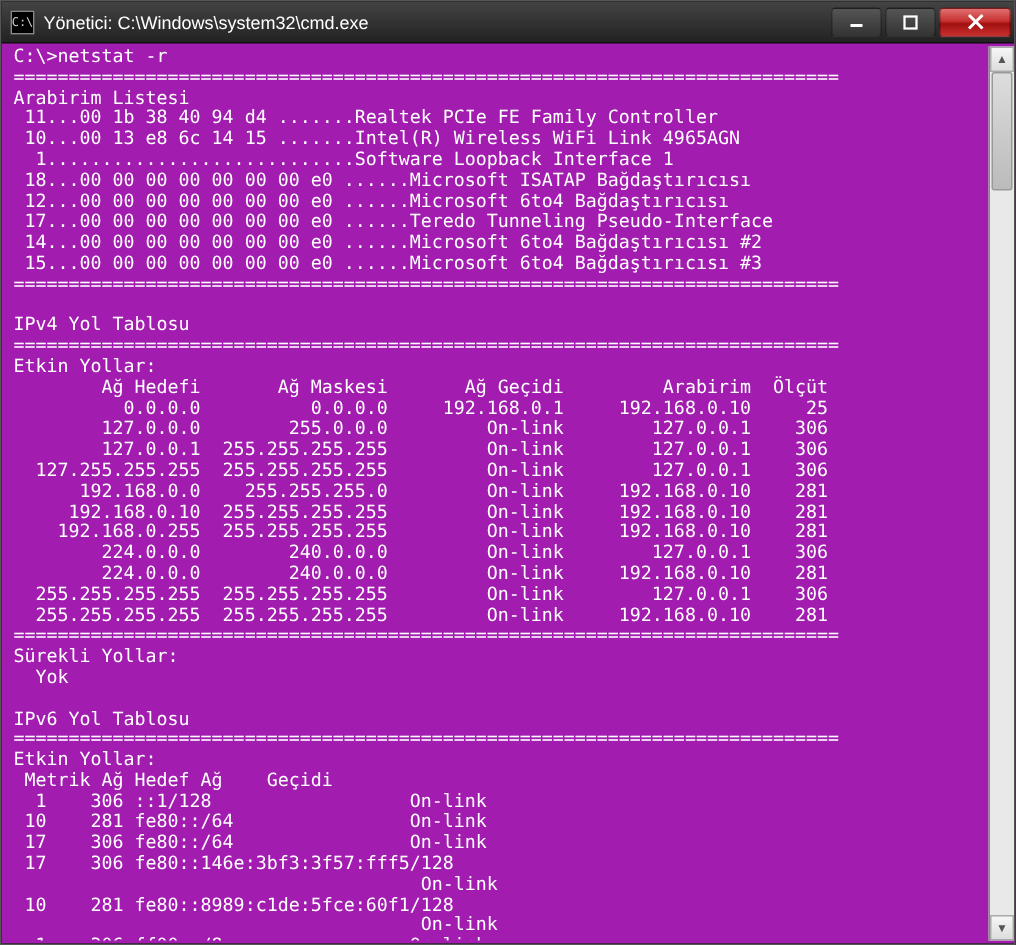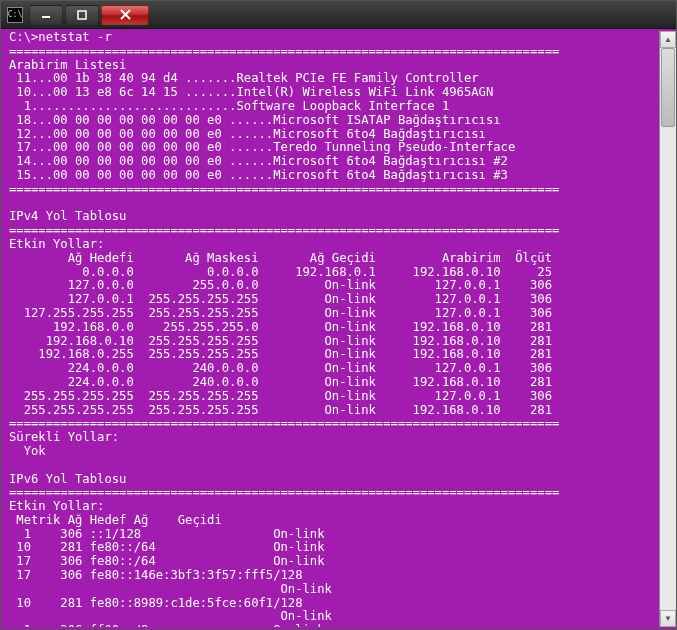--- a/index.html
+++ b/index.html
@@ -87,20 +87,21 @@
     background: linear-gradient(to bottom,#ddd,#bbb);
     border:1px solid #999;
     border-radius:2px;
   }
 </style>
 </head>
 <body>
 
 <div class="titlebar">
   <div class="app-icon">C:\</div>
+  <div class="title">Yönetici: C:\Windows\system32\cmd.exe</div>
   <div class="win-buttons">
     <div class="win-btn win-min">
       <svg width="10" height="10">
           <line x1="1" y1="7" x2="9" y2="7" stroke="#fff" stroke-width="2"></line>
         </svg>
     </div>
     <div class="win-btn win-max">
       <svg width="10" height="10">
           <rect x="1" y="1" width="8" height="8" fill="none" stroke="#fff" stroke-width="1.5"></rect>
         </svg>

